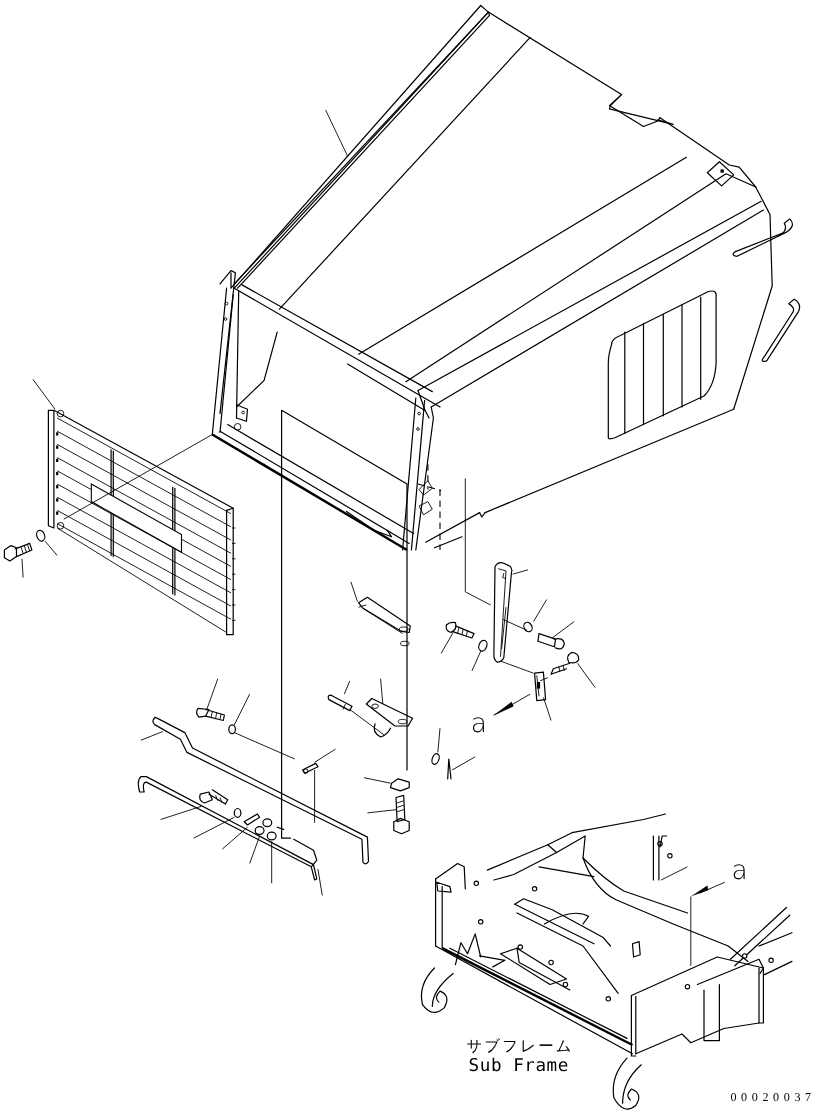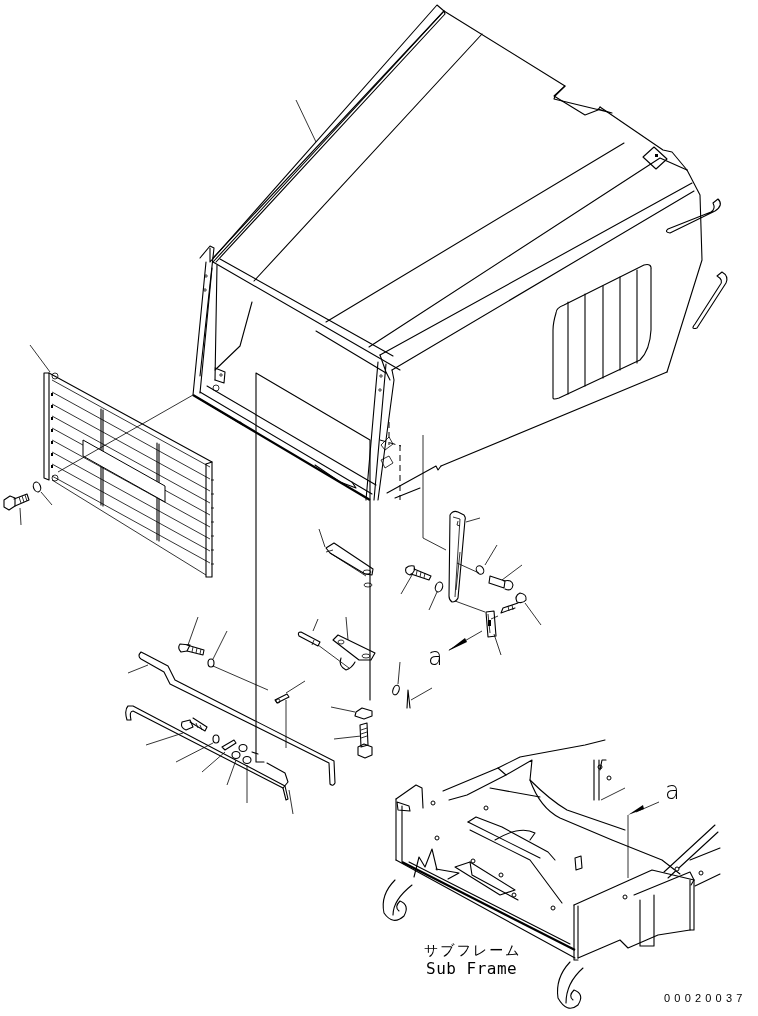--- a/index.html
+++ b/index.html
@@ -8,21 +8,21 @@
     .ln { stroke: #000; stroke-width: 1.1; fill: none; stroke-linejoin: round; stroke-linecap: round; }
     .thin { stroke: #000; stroke-width: 0.8; fill: none; }
     .thick { stroke: #000; stroke-width: 2.2; fill: none; }
     .dash { stroke: #000; stroke-width: 1; fill: none; stroke-dasharray: 6 4; }
     .fillw { fill: #fff; stroke: #000; stroke-width: 1; }
     .fillb { fill: #000; stroke: none; }
     .label { position: absolute; color: #000; white-space: pre; line-height: 1; }
     .ref-a { font-family: "DejaVu Sans", sans-serif; font-size: 24px; font-weight: 300; }
     .sub-jp { left: 424px; top: 943px; font-family: Liberation Sans, sans-serif; font-size: 14px; letter-spacing: 2px; }
     .sub-en { left: 426px; top: 961px; font-family: "DejaVu Sans Mono", monospace; font-size: 16px; letter-spacing: 0.5px; }
-    .diag-id { left: 664px; top: 993px; font-family: Liberation Sans, sans-serif; font-size: 11px; letter-spacing: 4.2px; }
+    .diag-id { left: 664px; top: 993px; font-family: Liberation Serif, serif; font-size: 11px; letter-spacing: 4.2px; }
   </style>
 </head>
 <body>
 
 <svg id="diagram" viewBox="0 0 758 1016" xmlns="http://www.w3.org/2000/svg">
 
   <g>
 
     <path class="ln" d="M210 248 L210 262 L437 5 L444 11 L213 262"></path>
     <path class="ln" d="M213 258 L444 11 L445 14 L216 262"></path>

